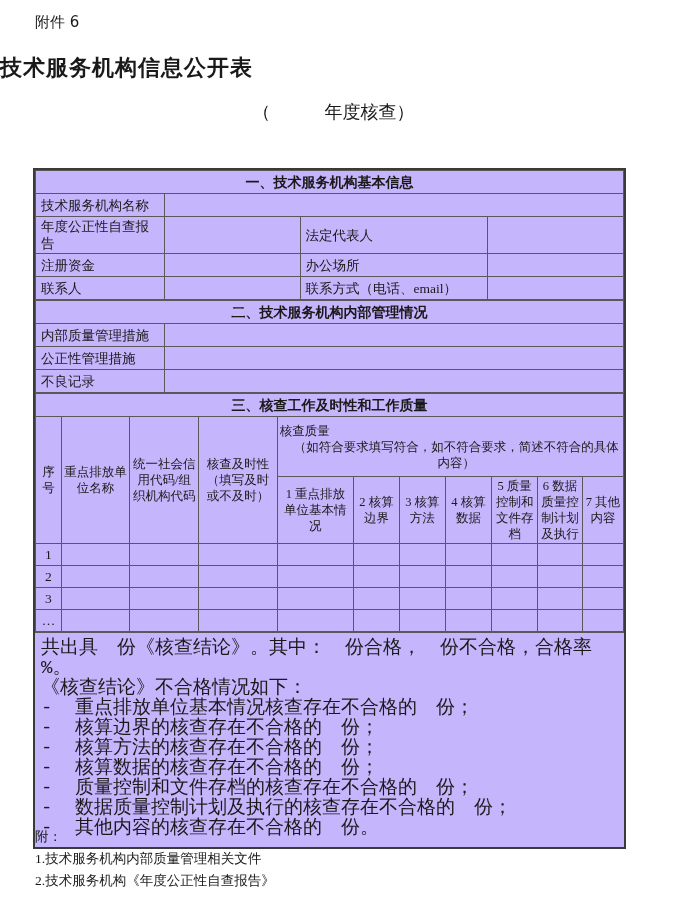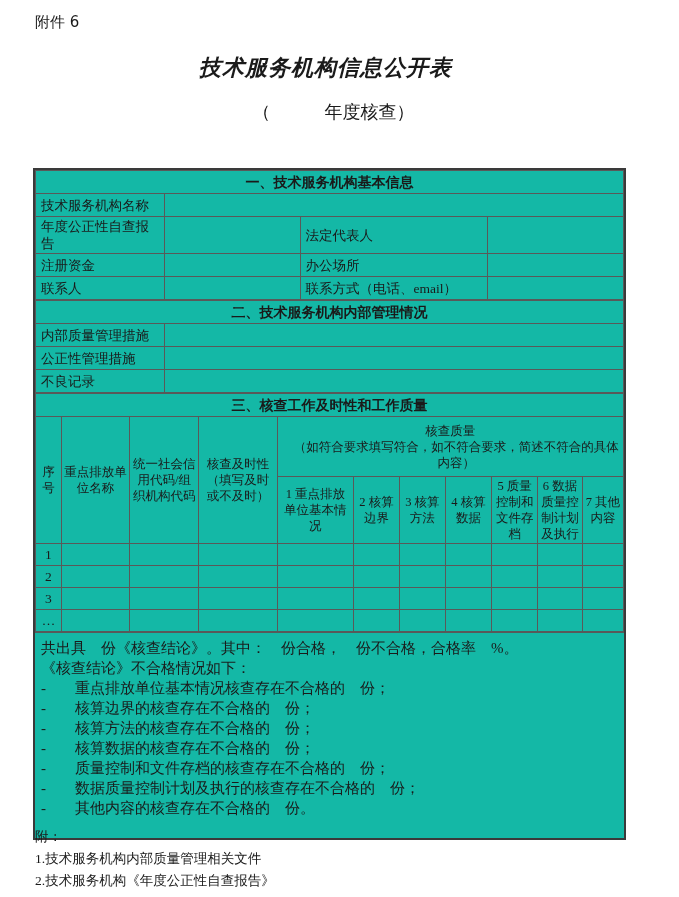--- a/index.html
+++ b/index.html
@@ -18,42 +18,41 @@
   }
   .attachment {
     padding-top: 12px;
     margin-left: 35px;
     font-family: "DejaVu Sans", sans-serif;
     font-size: 15px;
     line-height: 20px;
   }
   .doc-title {
     margin: 22px 16px 0 0;
-    text-align: center;
+    text-align: left;
     font-family: "DejaVu Sans", sans-serif;
     font-weight: bold;
     font-size: 22px;
     line-height: 28px;
     letter-spacing: 1px;
-    font-style: italic;
   }
   .doc-subtitle {
     margin-top: 18px;
     text-align: center;
     font-size: 18px;
     line-height: 24px;
   }
   .form-container {
     position: absolute;
     left: 33px;
     top: 168px;
     width: 593px;
     border: 2px solid #3a3a3a;
     box-sizing: border-box;
-    background: #14b8a6;
+    background: #c4b5fd;
   }
   table.grid {
     width: 100%;
     border-collapse: collapse;
     table-layout: fixed;
   }
   table.grid td {
     border: 1px solid #595959;
     padding: 1px 5px;
     font-size: 13.5px;
@@ -73,29 +72,30 @@
   .t3 td.hd {
     text-align: center;
     font-size: 12.5px;
     line-height: 16px;
     padding: 1px 2px;
   }
   .t3 tr.qgroup-row { height: 60px; }
   .t3 tr.subcol-row { height: 54px; }
   .t3 tr.num-row td { height: 22px; }
   .t3 td.seq-cell { text-align: center; }
-  .qgroup-title { text-align: center; }
+  .qgroup-title { text-align: left; }
   .qgroup-note { text-align: center; margin-left: 12px; }
   .summary {
     border-top: 1px solid #595959;
-    padding: 5px 6px 20px 6px;
-    font-size: 15px;
+    padding: 5px 6px 9px 6px;
+    font-size: 19px;
     line-height: 20px;
     min-height: 172px;
     box-sizing: border-box;
+    font-family: Liberation Mono, monospace;
   }
   .bullet-line { display: flex; }
   .bullet-dash { width: 34px; flex: 0 0 34px; }
   .notes {
     position: absolute;
     left: 35px;
     top: 826px;
     font-size: 13.5px;
     line-height: 22px;
   }

